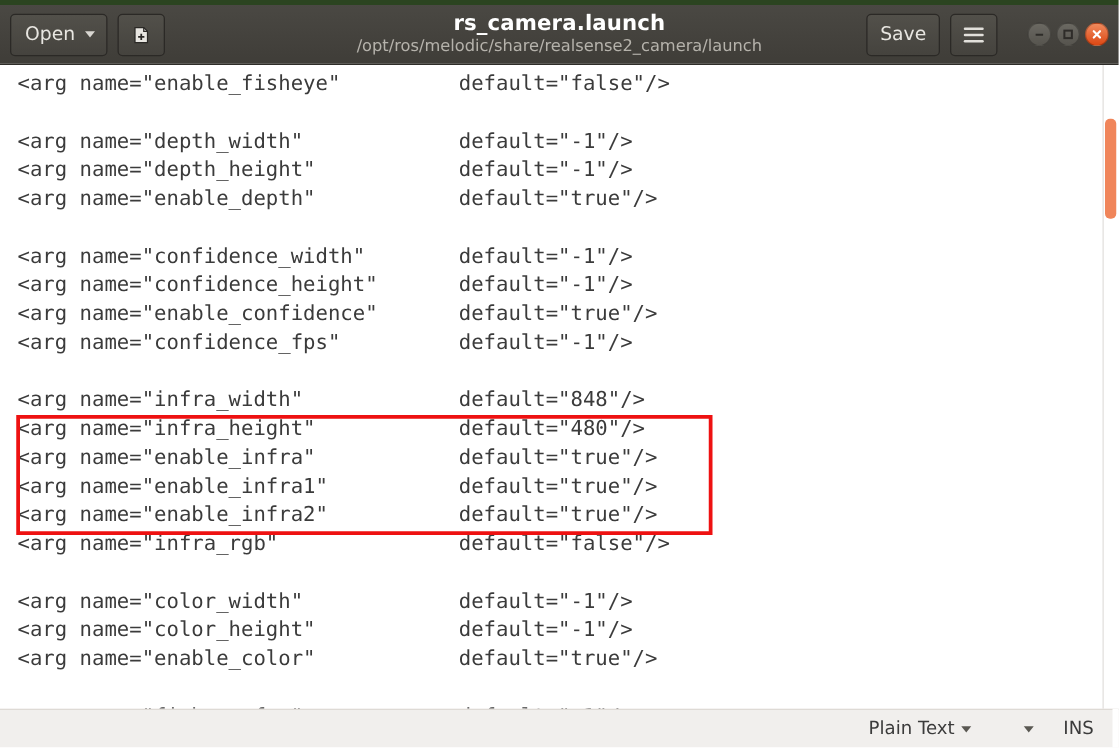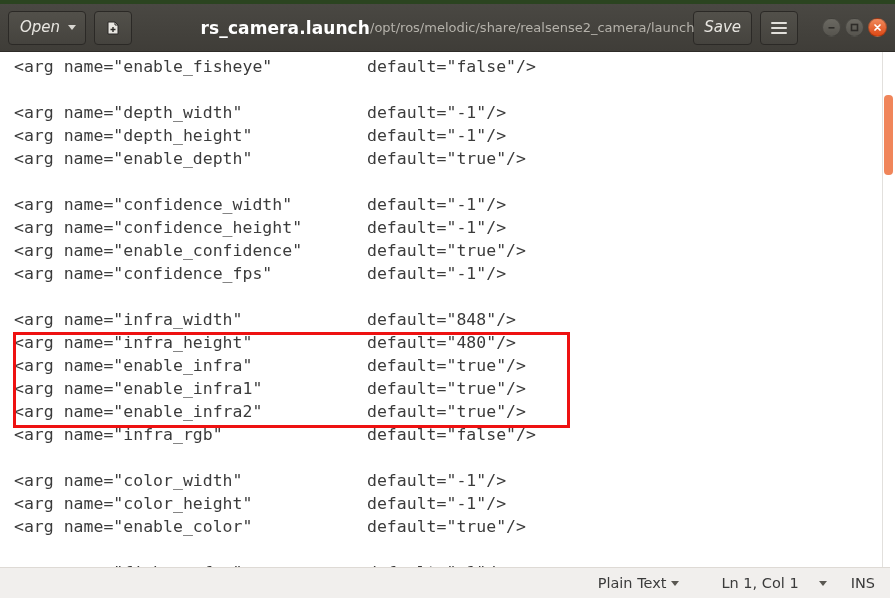--- a/index.html
+++ b/index.html
@@ -54,41 +54,40 @@
     gap: 8px;
     flex: 0 0 auto;
     margin-left: auto;
   }
 
   .tb-center {
     position: absolute;
     left: 0; right: 0;
     top: 0; bottom: 0;
     display: flex;
-    flex-direction: row;
+    flex-direction: column;
     align-items: center;
     justify-content: center;
     pointer-events: none;
   }
 
   .btn {
     background: linear-gradient(to bottom, #52504a 0%, #454views 100%);
     background: linear-gradient(to bottom, #52504a 0%, #45433e 100%);
     border: 1px solid #2b2926;
     border-radius: 4px;
     color: #e8e6e1;
     font-size: 15px;
     padding: 5px 10px;
     display: flex;
     align-items: center;
     gap: 6px;
     cursor: pointer;
     line-height: 1;
     height: 34px;
-    font-style: italic;
   }
 
   .btn-open { padding: 5px 9px 5px 11px; }
 
   .caret {
     width: 0; height: 0;
     border-left: 4px solid transparent;
     border-right: 4px solid transparent;
     border-top: 5px solid #d8d6d1;
     display: inline-block;
@@ -336,23 +335,20 @@
 
   <div class="statusbar">
     <div class="sb-item">
       <span>Plain Text</span>
       <span class="sb-caret"></span>
     </div>
 
 
     <div class="sb-spacer"></div>
 
-    <div class="sb-item static">
-      <span>Ln 1, Col 1</span>
-    </div>
 
     <div class="sb-item">
       <span class="sb-caret"></span>
     </div>
 
     <div class="sb-item static sb-ins">
       <span>INS</span>
     </div>
   </div>
   <div class="sb-right-edge"></div>

